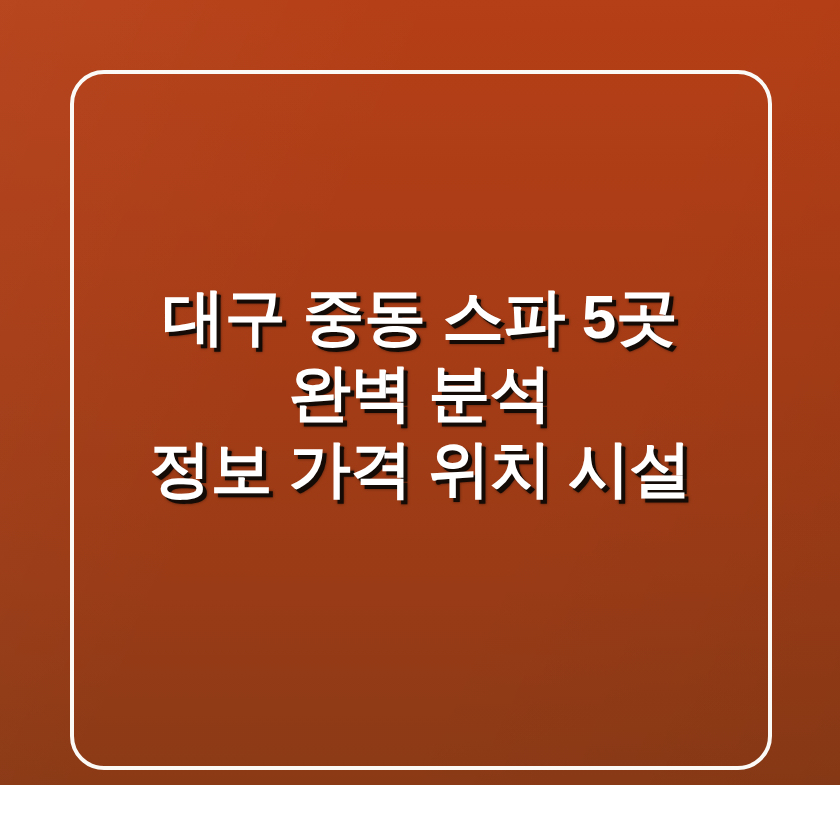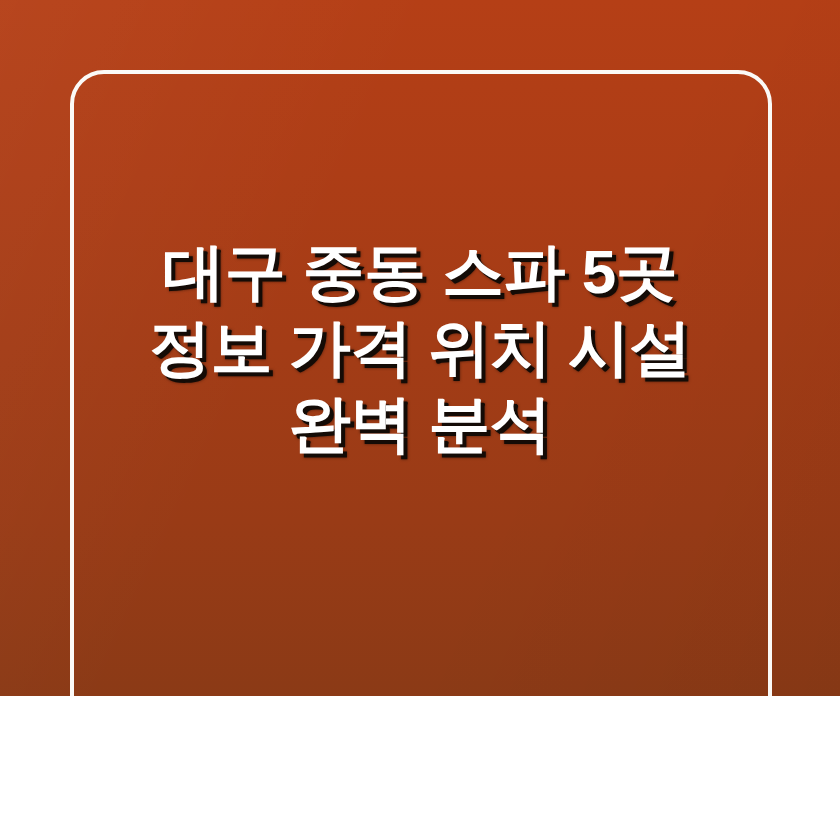--- a/index.html
+++ b/index.html
@@ -11,21 +11,21 @@
   body {
     width: 840px;
     height: 840px;
     overflow: hidden;
     font-family: "Liberation Sans", "DejaVu Sans", sans-serif;
   }
 
   #poster {
     position: relative;
     width: 840px;
-    height: 696px;
+    height: 785px;
     box-sizing: border-box;
     background: linear-gradient(
         180deg,
         #b53f16 0%,
         #ad3d16 25%,
         #a33c16 50%,
         #993b16 75%,
         #8b3a16 100%);
     overflow: hidden;
   }
@@ -88,17 +88,17 @@
 </style>
 </head>
 <body>
 
 <div id="poster">
 
   <div id="frame"></div>
 
   <div id="title-block">
     <span class="title-line">대구 중동 스파 5곳</span>
+    <span class="title-line">완벽 분석</span>
     <span class="title-line">정보 가격 위치 시설</span>
-    <span class="title-line">완벽 분석</span>
   </div>
 
 </div>
 
 </body></html>

